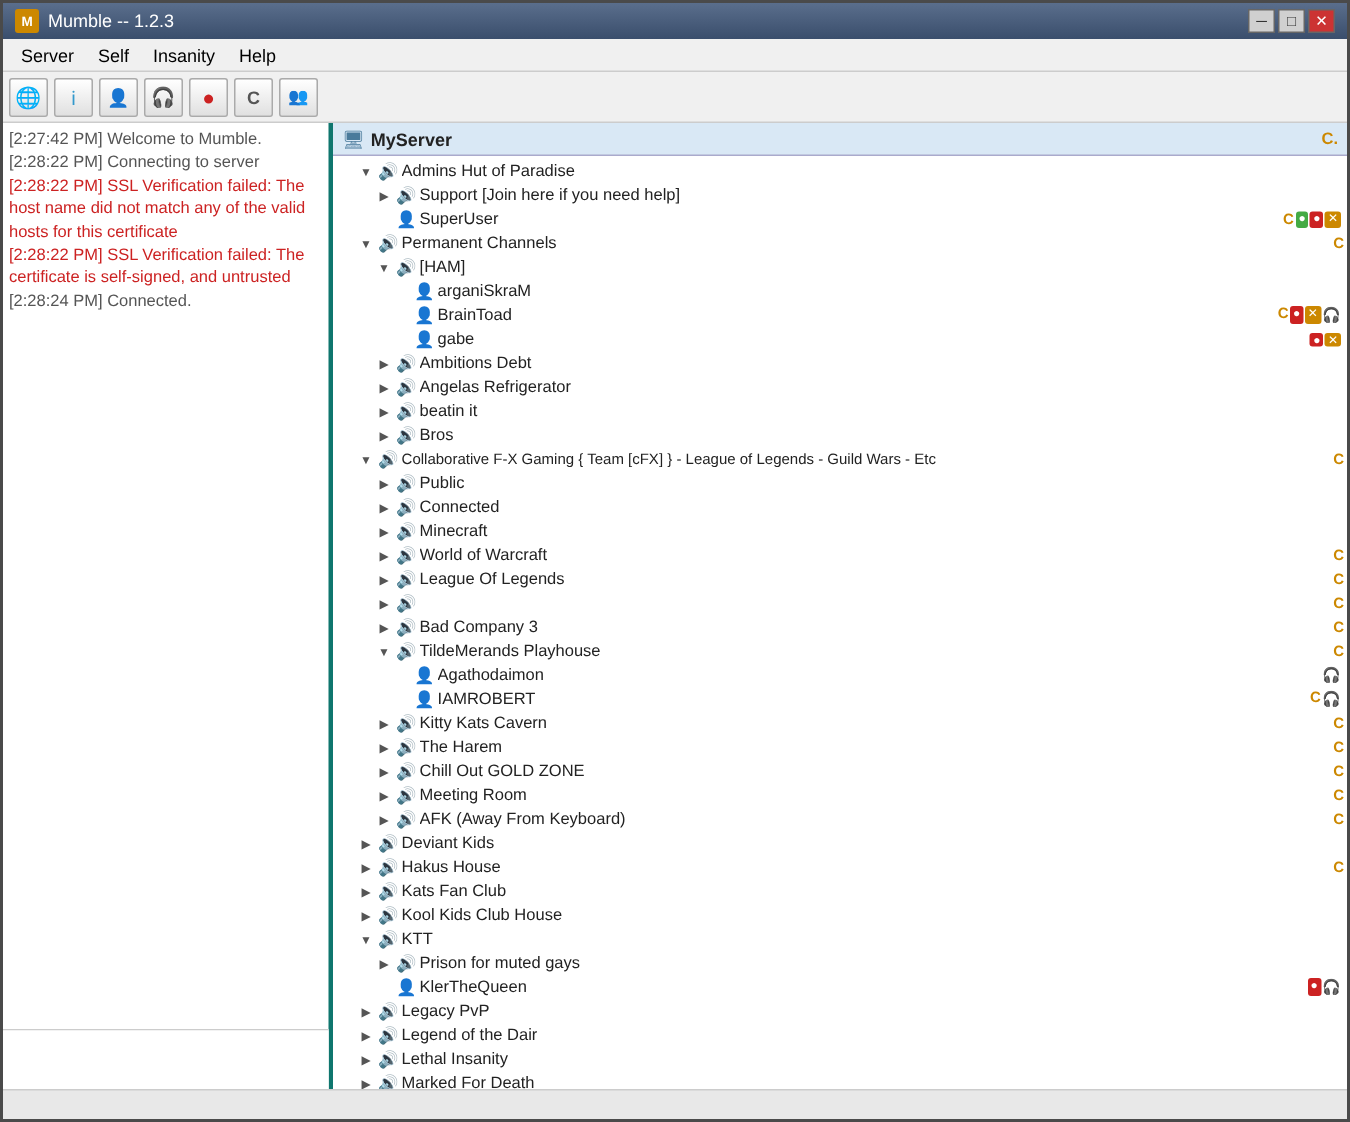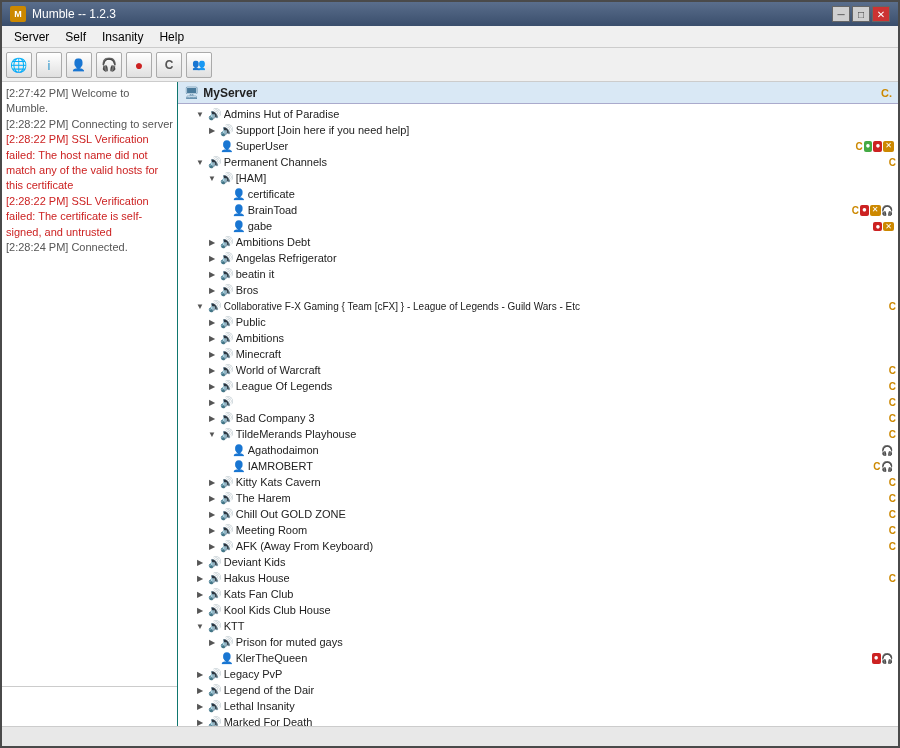--- a/index.html
+++ b/index.html
@@ -124,23 +124,23 @@
 
     
     .main-content {
       display: flex;
       flex: 1;
       overflow: hidden;
     }
 
     
     .chat-panel {
-      width: 176px;
-      flex-shrink: 0;
-      border-right: 1px solid #0f766e;
+      width: 220px;
+      flex-shrink: 0;
+      border-right: 3px solid #0f766e;
       display: flex;
       flex-direction: column;
       background: white;
     }
 
     .chat-log {
       flex: 1;
       overflow-y: auto;
       padding: 4px;
       font-size: 11px;
@@ -346,21 +346,21 @@
         </div>
 
         <div class="tree-item indent-2">
           <span class="expand-arrow">▼</span>
           <span style="font-size:11px; color:#4a7a9b; margin:0 2px;">🔊</span>
           <span class="item-label">[HAM]</span>
         </div>
         <div class="tree-item indent-3">
           <span class="expand-arrow"> </span>
           <span style="font-size:11px; color:#4a7a9b; margin:0 2px;">👤</span>
-          <span class="item-label">certificate</span>
+          <span class="item-label">arganiSkraM</span>
         </div>
         <div class="tree-item indent-3">
           <span class="expand-arrow"> </span>
           <span style="font-size:11px; color:#4a7a9b; margin:0 2px;">👤</span>
           <span class="item-label">BrainToad</span>
           <span class="row-icons">
             <span style="color:#cc8800;font-weight:bold;font-size:10px;">C</span>
             <span style="background:#cc2222;color:white;font-size:8px;padding:0 2px;border-radius:2px;">●</span>
             <span style="background:#cc8800;color:white;font-size:8px;padding:0 2px;border-radius:2px;">✕</span>
             <span style="color:#555;font-size:10px;">🎧</span>
@@ -404,21 +404,21 @@
           <span style="color:#cc8800;font-weight:bold;font-size:10px;margin-left:2px;">C</span>
         </div>
         <div class="tree-item indent-2">
           <span class="expand-arrow">▶</span>
           <span style="font-size:11px; color:#4a7a9b; margin:0 2px;">🔊</span>
           <span class="item-label">Public</span>
         </div>
         <div class="tree-item indent-2">
           <span class="expand-arrow">▶</span>
           <span style="font-size:11px; color:#4a7a9b; margin:0 2px;">🔊</span>
-          <span class="item-label">Ambitions</span>
+          <span class="item-label">Connected</span>
         </div>
         <div class="tree-item indent-2">
           <span class="expand-arrow">▶</span>
           <span style="font-size:11px; color:#4a7a9b; margin:0 2px;">🔊</span>
           <span class="item-label">Minecraft</span>
         </div>
         <div class="tree-item indent-2">
           <span class="expand-arrow">▶</span>
           <span style="font-size:11px; color:#4a7a9b; margin:0 2px;">🔊</span>
           <span class="item-label">World of Warcraft</span>

